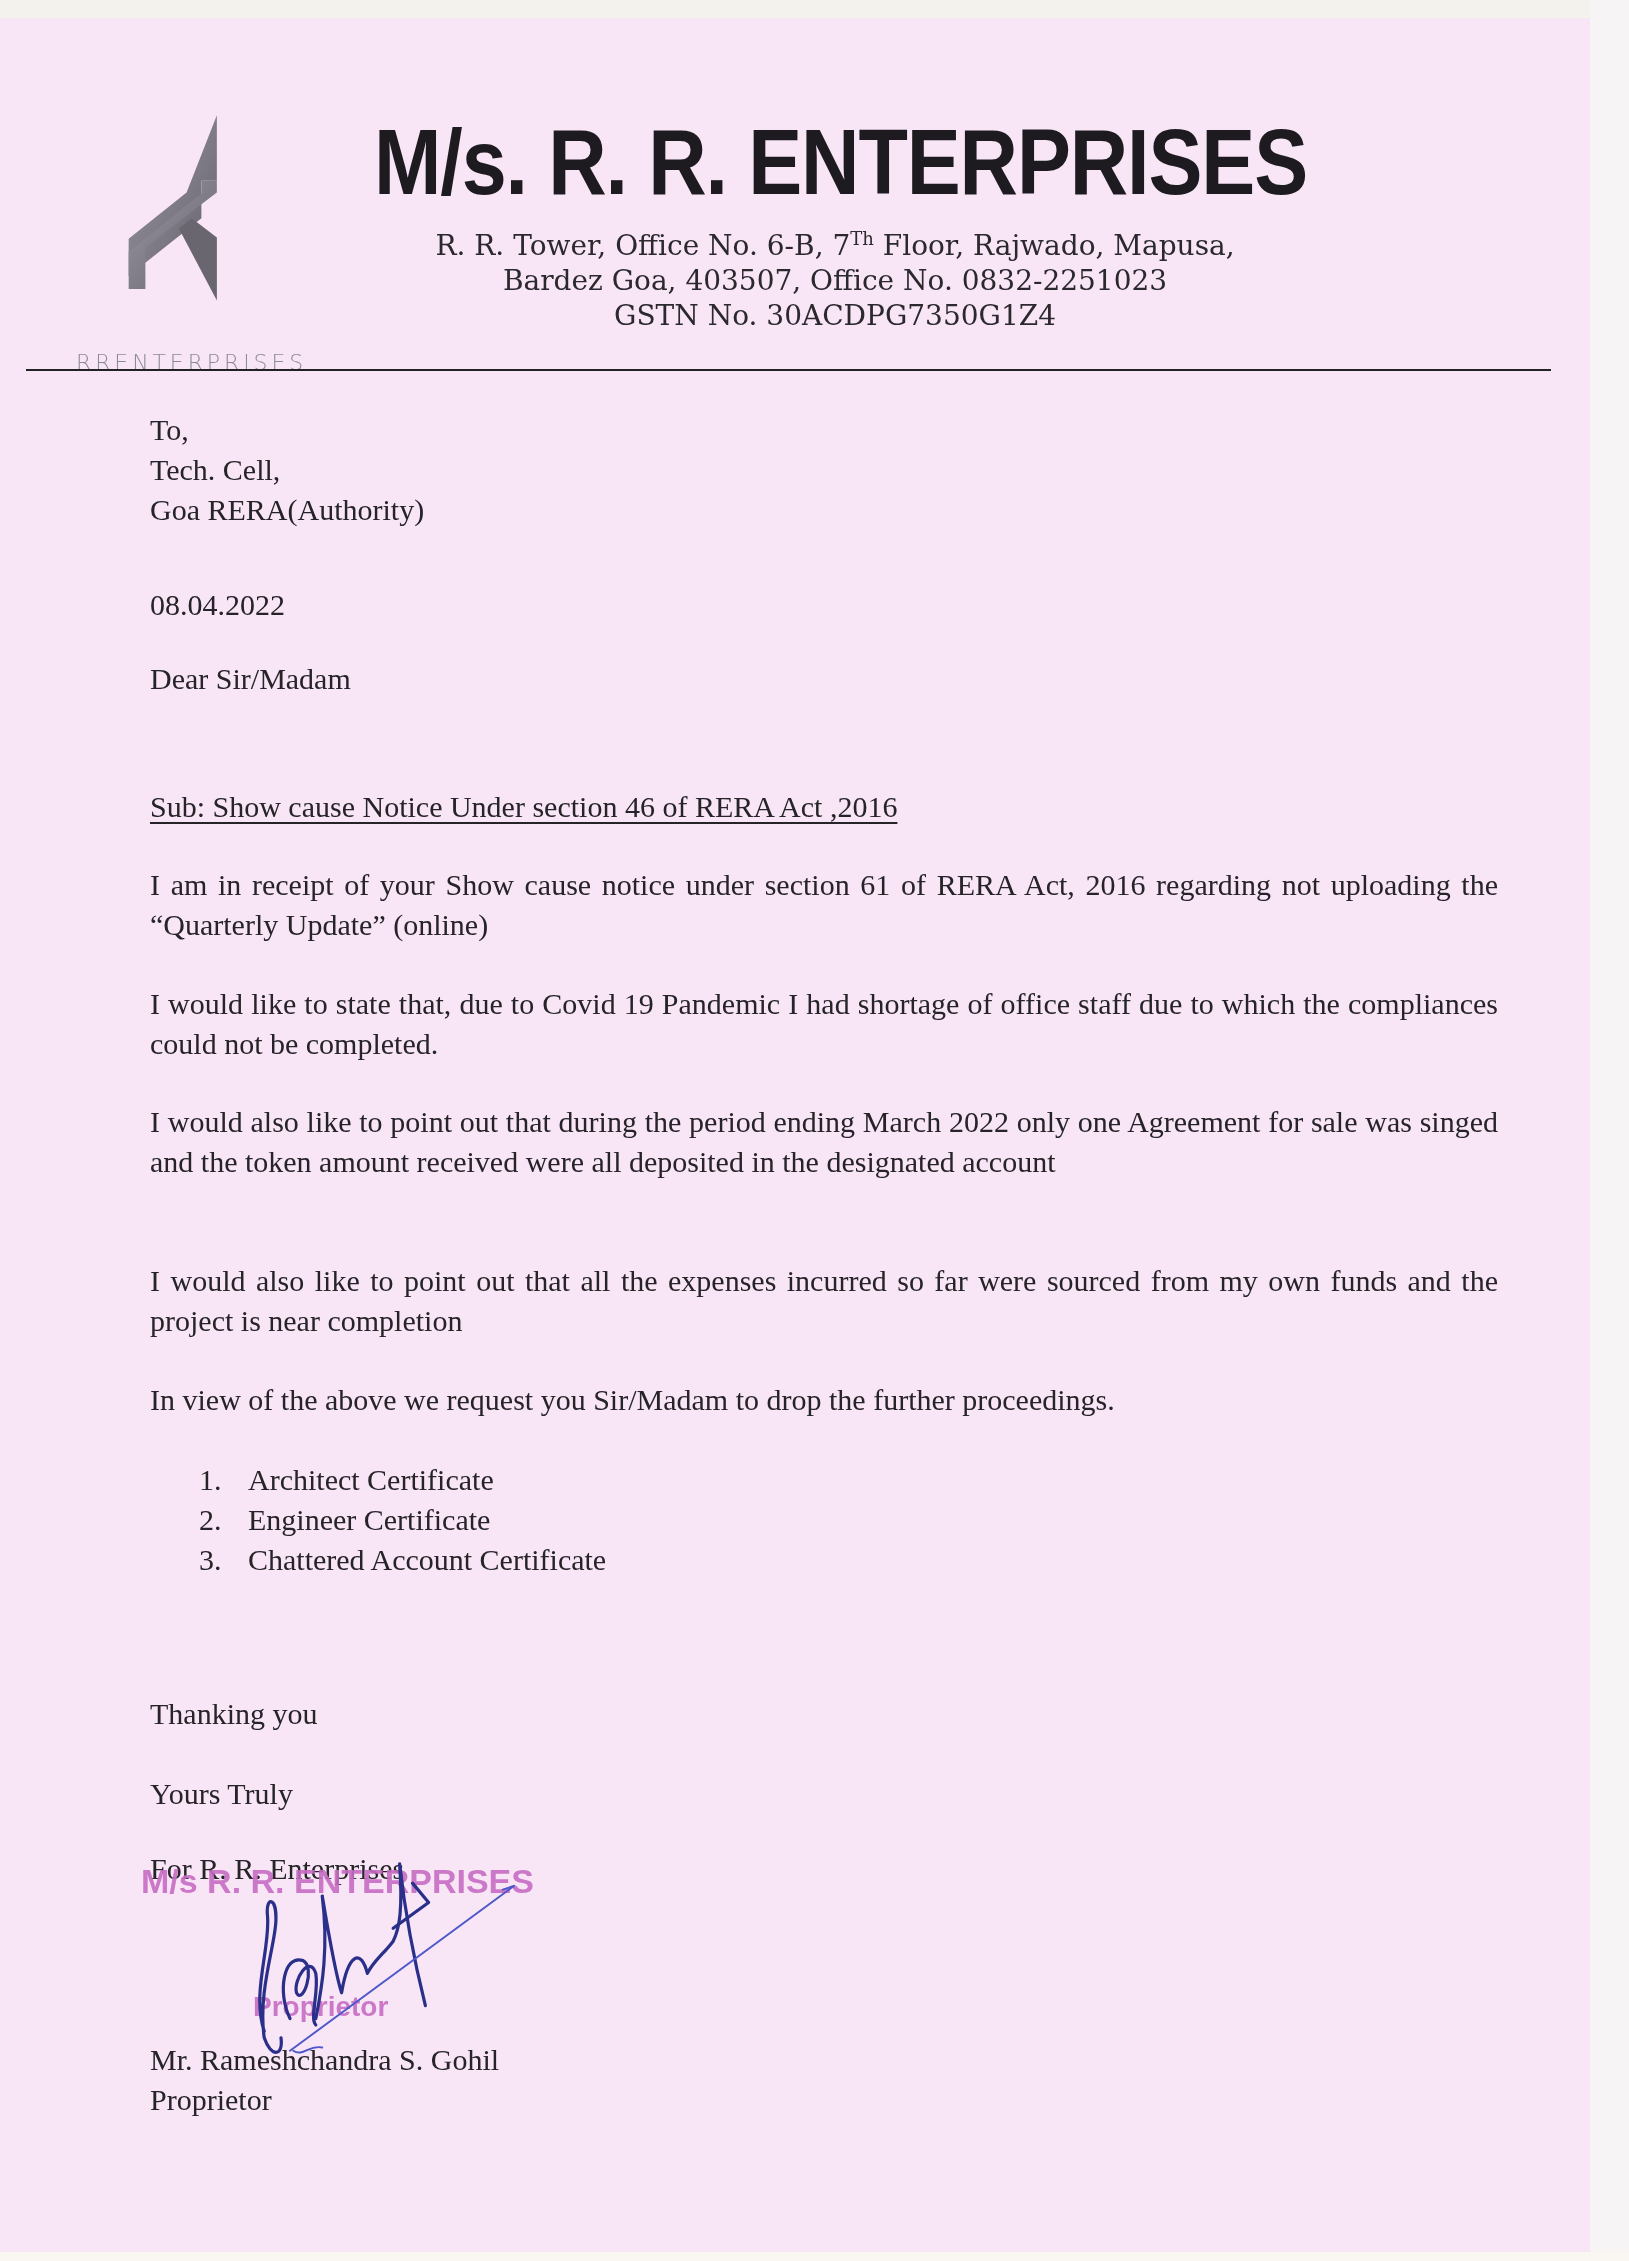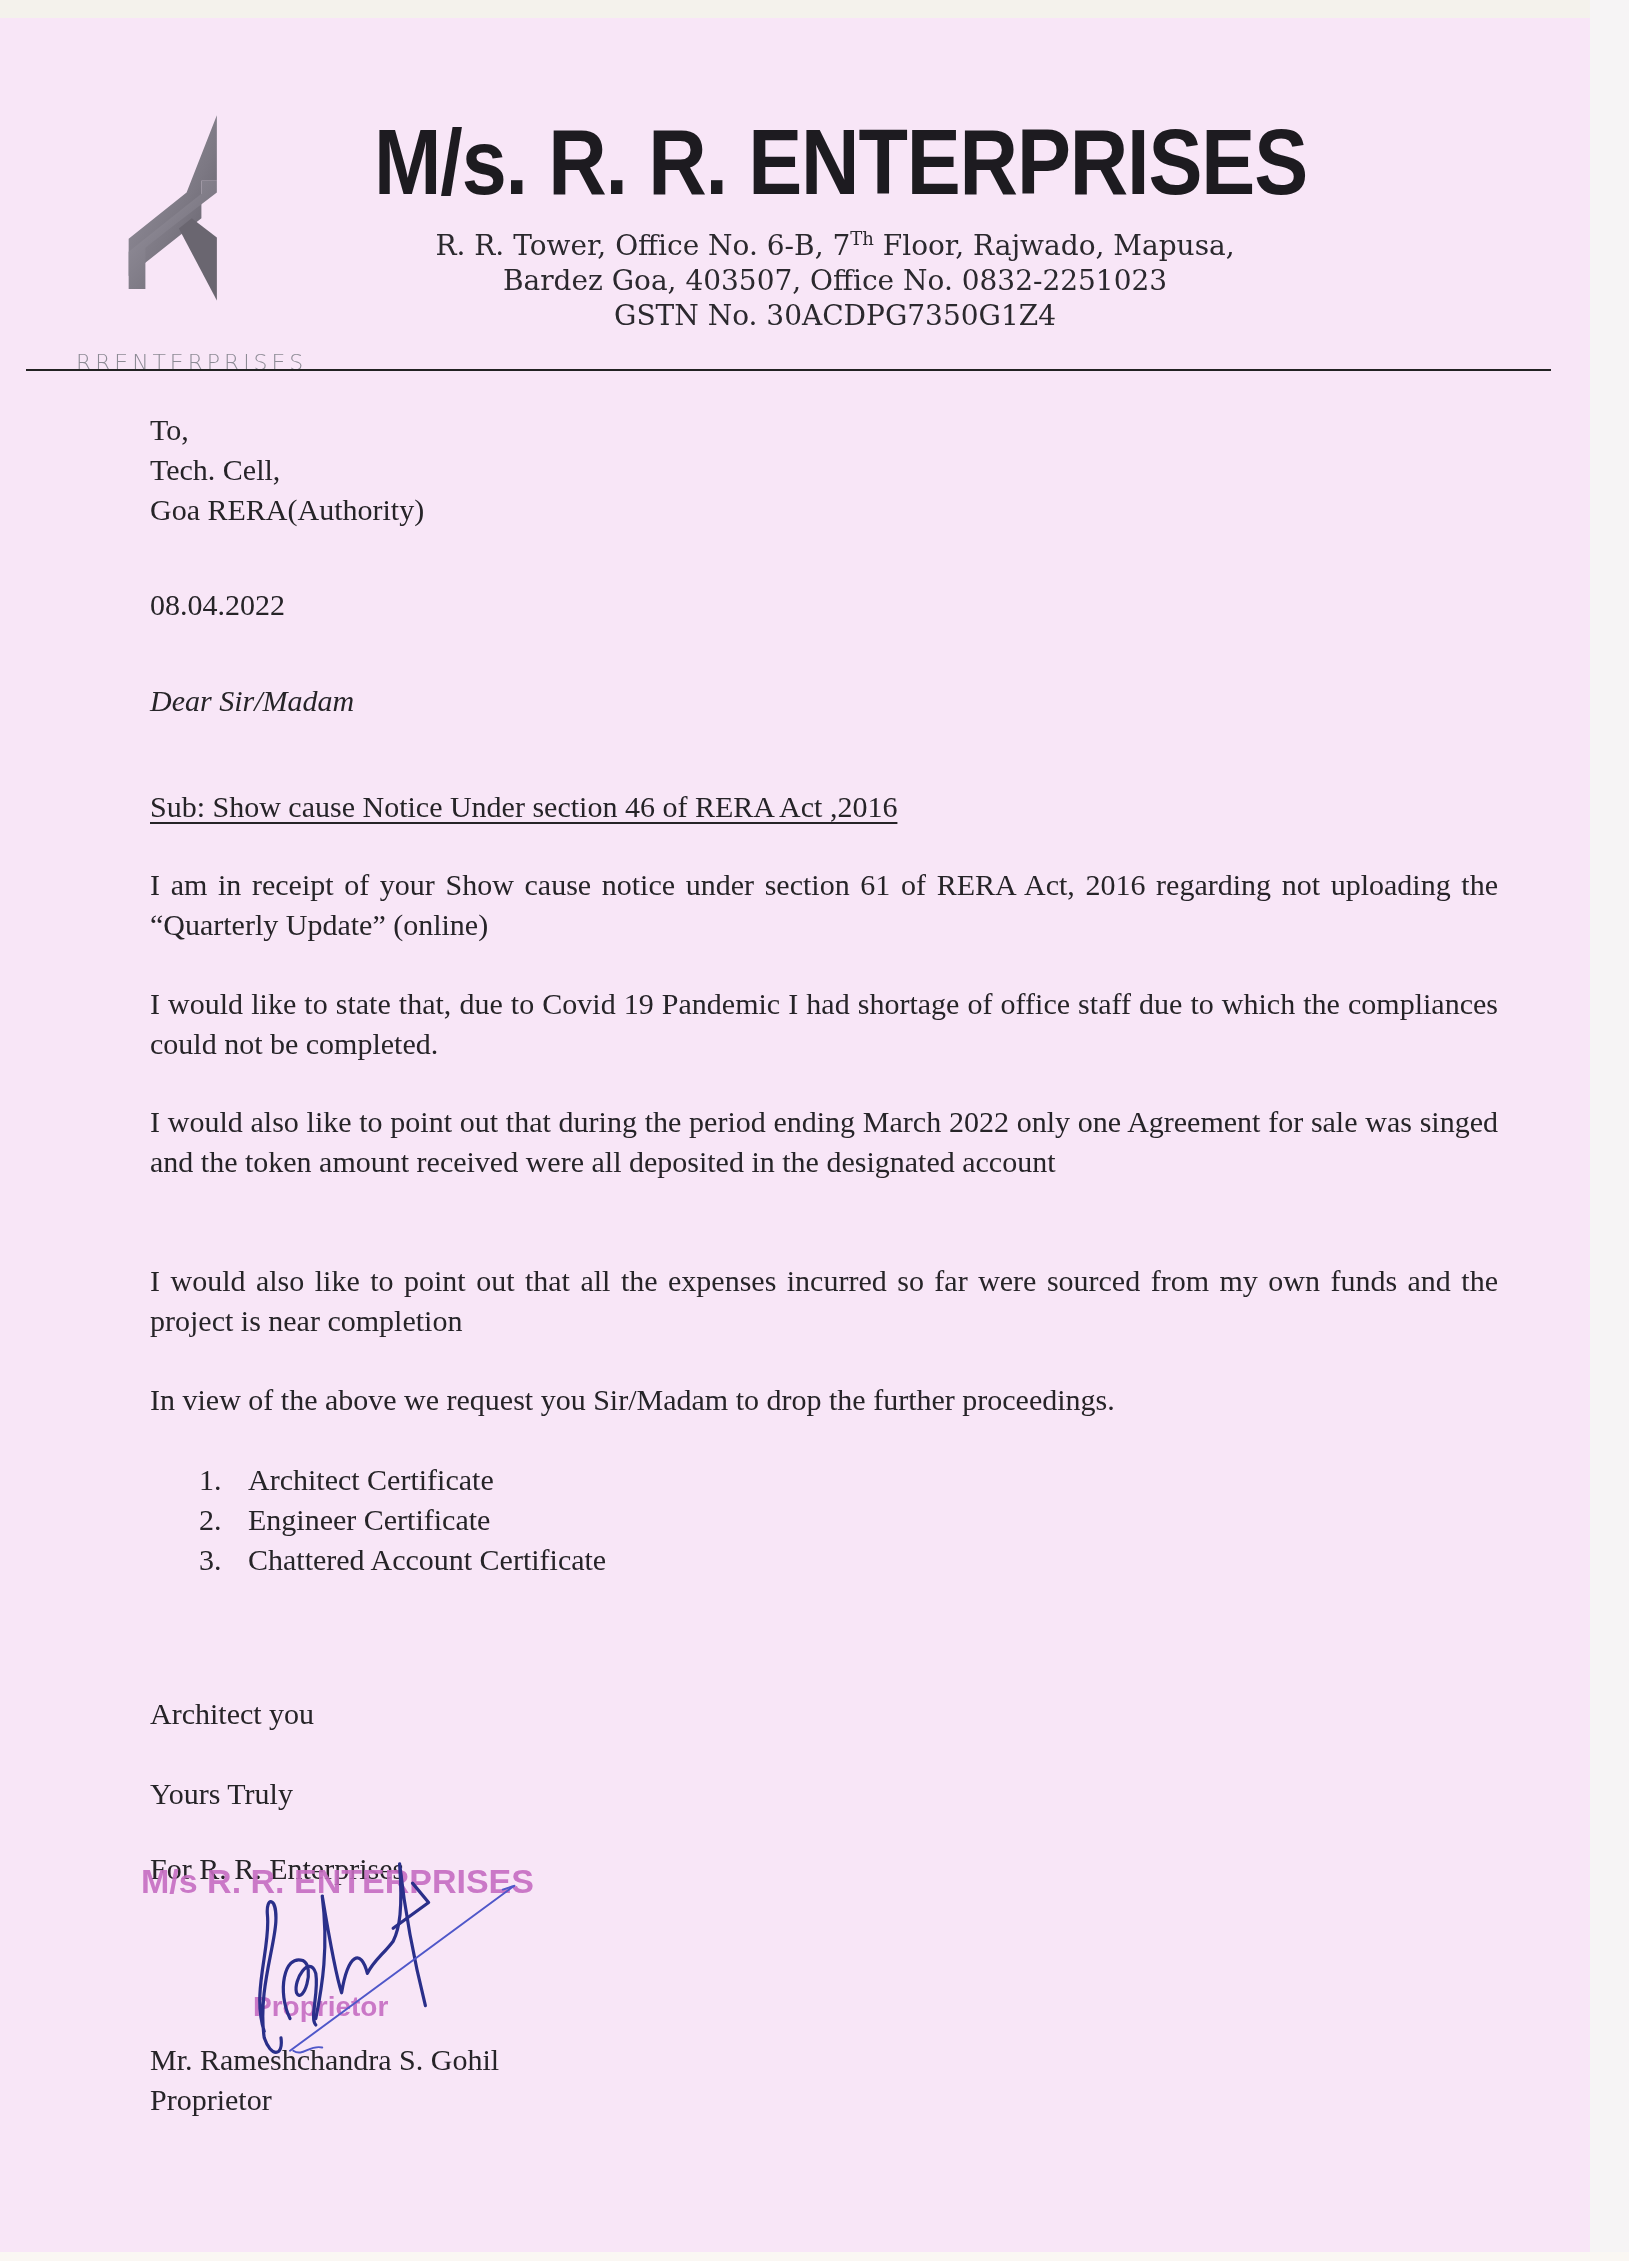--- a/index.html
+++ b/index.html
@@ -95,21 +95,21 @@
 <div class="header-rule"></div>
 
 <div class="letter">
   <div class="block" style="top:0;">
     <div>To,</div>
     <div>Tech. Cell,</div>
     <div>Goa RERA(Authority)</div>
   </div>
 
   <div class="block" style="top:175px;">08.04.2022</div>
-  <div class="block" style="top:271px;font-style:italic;">Dear Sir/Madam</div>
+  <div class="block" style="top:249px;">Dear Sir/Madam</div>
 
   <div class="block subject" style="top:377px;">Sub: Show cause Notice Under section 46 of RERA Act ,2016</div>
 
   <div class="block para" style="top:455px; width:1348px;">I am in receipt of your Show cause notice under section 61 of RERA Act, 2016 regarding not uploading the “Quarterly Update” (online)</div>
   <div class="block para" style="top:574px; width:1348px;">I would like to state that, due to Covid 19 Pandemic I had shortage of office staff due to which the compliances could not be completed.</div>
   <div class="block para" style="top:692px; width:1348px;">I would also like to point out that during the period ending March 2022 only one Agreement for sale was singed and the token amount received were all deposited in the designated account</div>
   <div class="block para" style="top:851px; width:1348px;">I would also like to point out that all the expenses incurred so far were sourced from my own funds and the project is near completion</div>
   <div class="block" style="top:970px; width:1348px;">In view of the above we request you Sir/Madam to drop the further proceedings.</div>
 
   <div class="block" style="top:1050px;">
@@ -122,21 +122,21 @@
         <span class="num">2.</span>
         <span>Engineer Certificate</span>
       </li>
       <li>
         <span class="num">3.</span>
         <span>Chattered Account Certificate</span>
       </li>
     </ol>
   </div>
 
-  <div class="block" style="top:1284px;">Architect you</div>
+  <div class="block" style="top:1284px;">Thanking you</div>
   <div class="block" style="top:1364px;text-align:center;">Yours Truly</div>
   <div class="block" style="top:1439px;">For R. R. Enterprises</div>
 
   <div class="block" style="top:1630px;">Mr. Rameshchandra S. Gohil</div>
   <div class="block" style="top:1670px;">Proprietor</div>
 </div>
 
 <div class="stamp-line" style="left:141px; top:1862px; font-size:34px;">M/s R. R. ENTERPRISES</div>
 <div class="stamp-line" style="left:253px; top:1991px; font-size:28px;">Proprietor</div>
 

